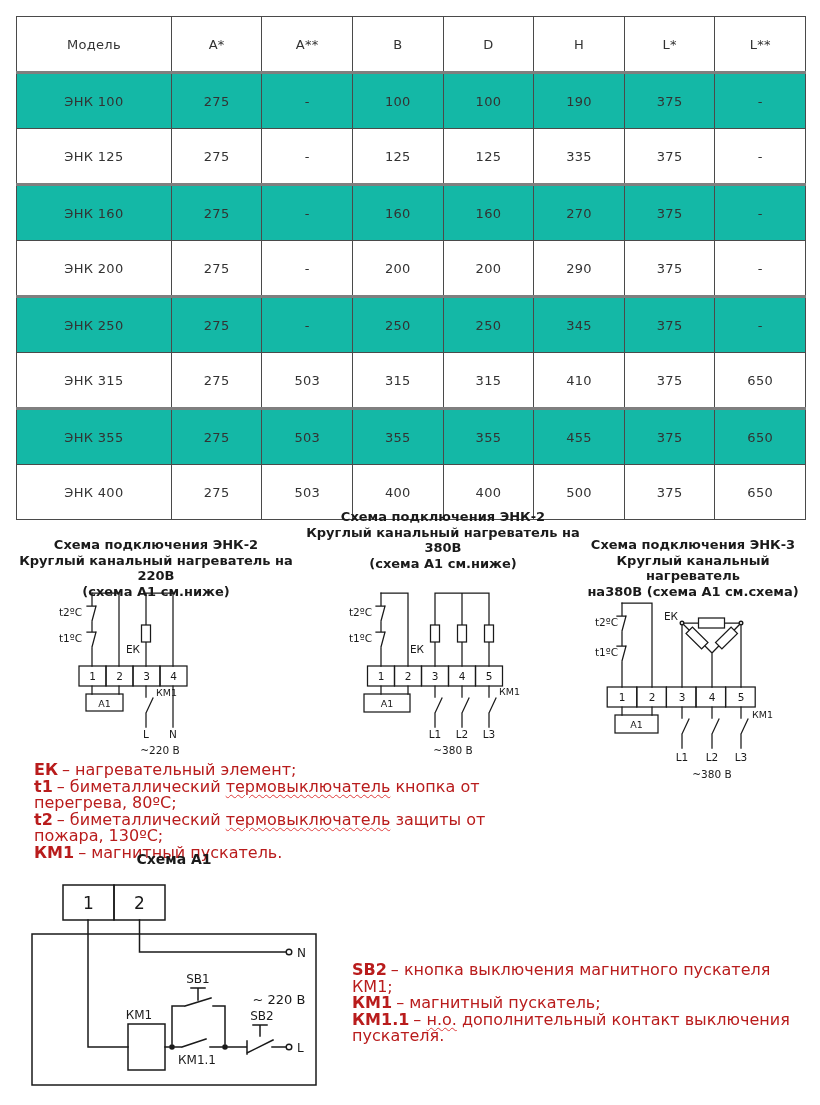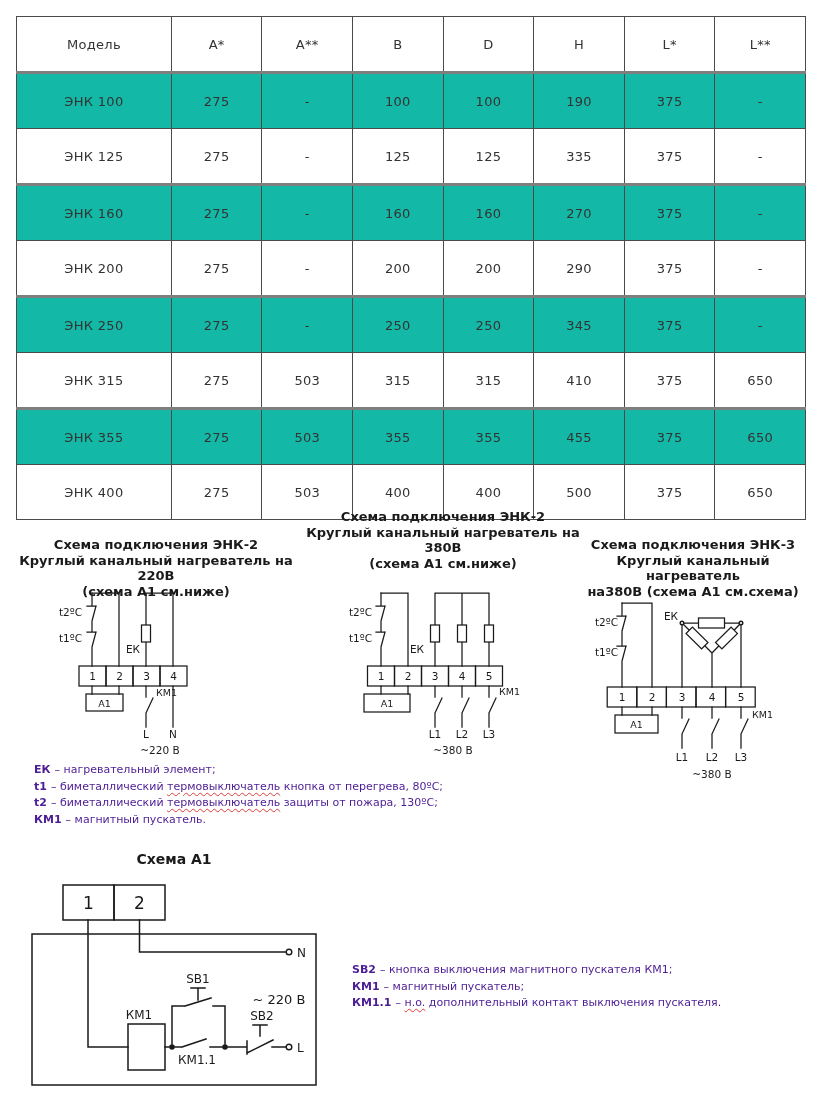--- a/index.html
+++ b/index.html
@@ -23,21 +23,21 @@
   .res{stroke:#1a1a1a;stroke-width:1.25;fill:#fff;}
   .nd{fill:#1a1a1a;stroke:none;}
   .oc{fill:#fff;stroke:#1a1a1a;stroke-width:1.4;}
   svg text{fill:#1a1a1a;font-size:10.5px;font-family:"DejaVu Sans","Liberation Sans",sans-serif;}
   text.sm{font-size:9.5px;}
   .a1s .w{stroke-width:1.5;}
   .a1s text{font-size:12px;}
   .a1s text.big{font-size:17px;}
 
   
-  .legend{position:absolute;font-size:11px;line-height:16.5px;color:#4c1d95;}
+  .legend{position:absolute;font-size:16px;line-height:16.5px;color:#b91c1c;}
   .legend .term{font-weight:bold;margin-right:4px;}
   .wavy{text-decoration:underline;text-decoration-style:wavy;
         text-decoration-color:#e03a3a;text-decoration-thickness:1px;text-underline-offset:2px;}
   .a1-title{position:absolute;left:32px;top:851px;width:284px;text-align:center;
             font-size:14px;font-weight:bold;color:#1a1a1a;}
 </style>
 </head>
 <body>
 
 <div class="page">

